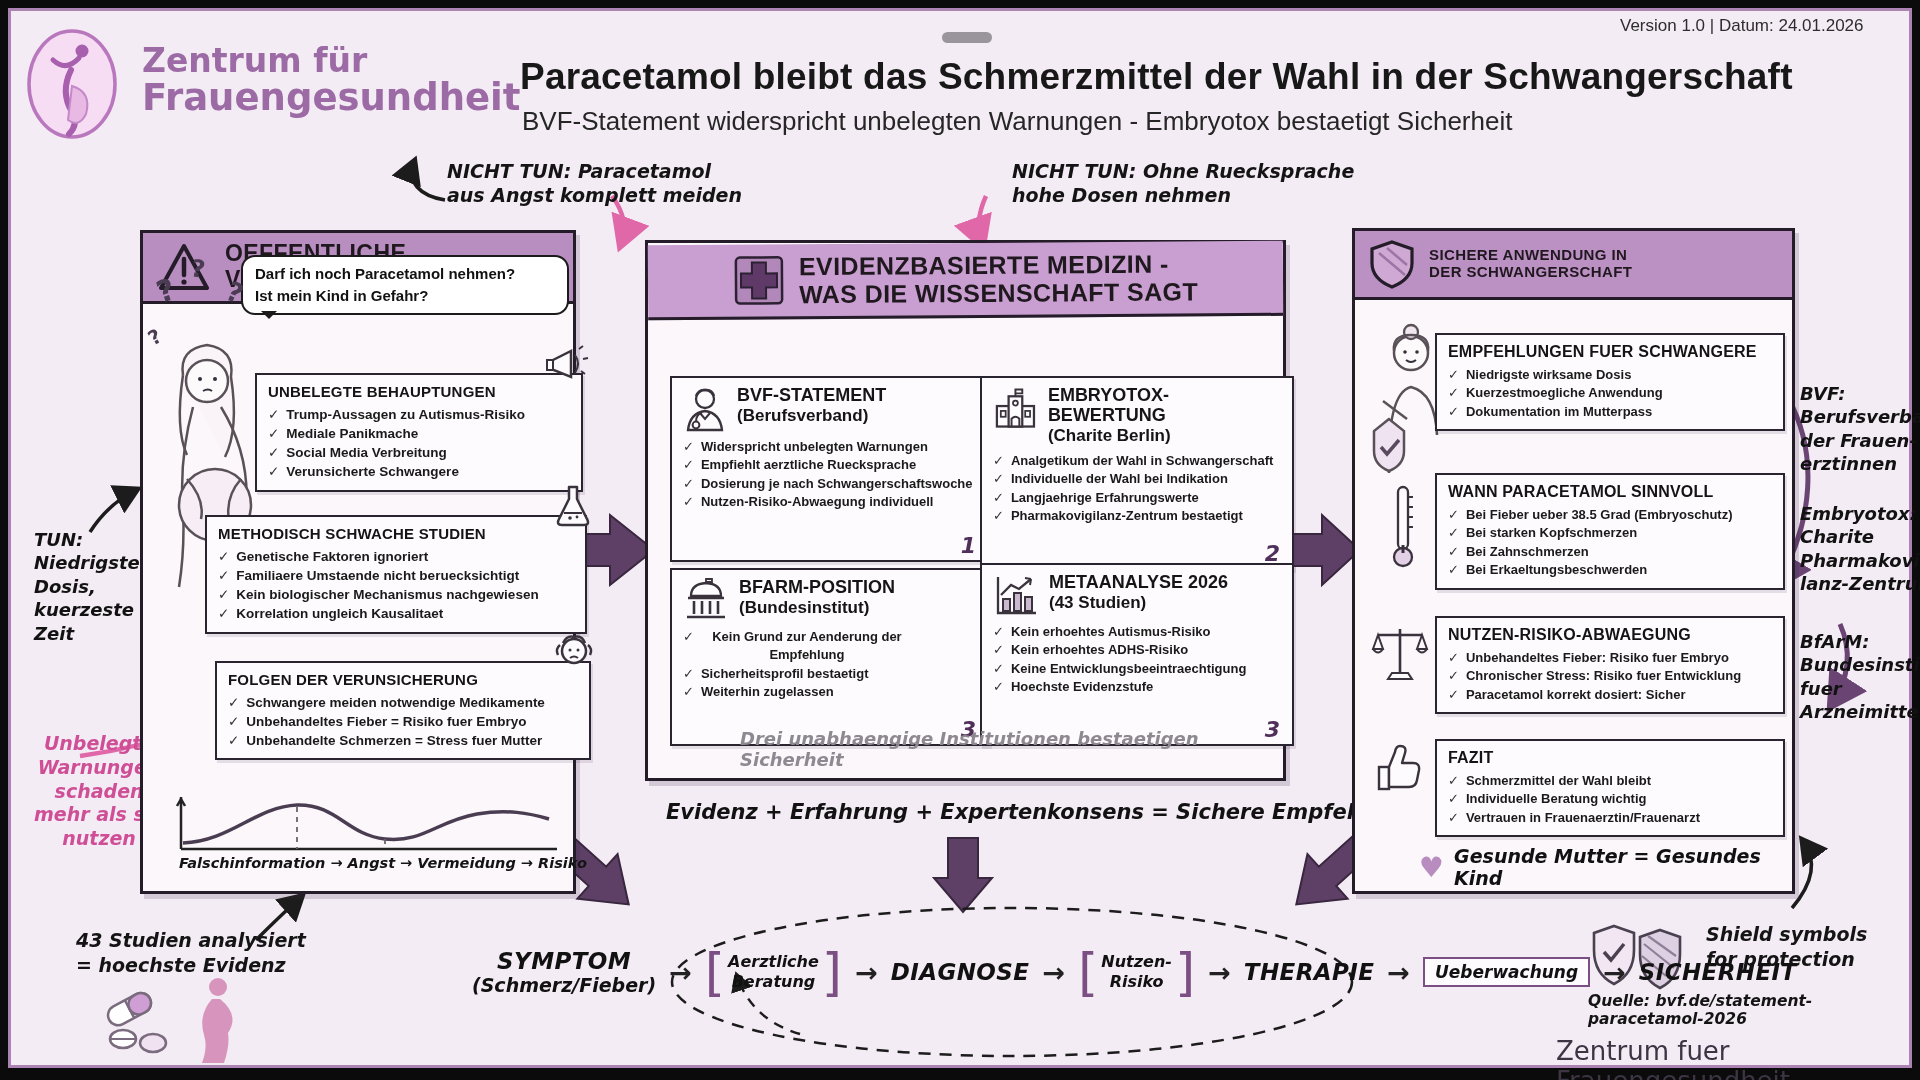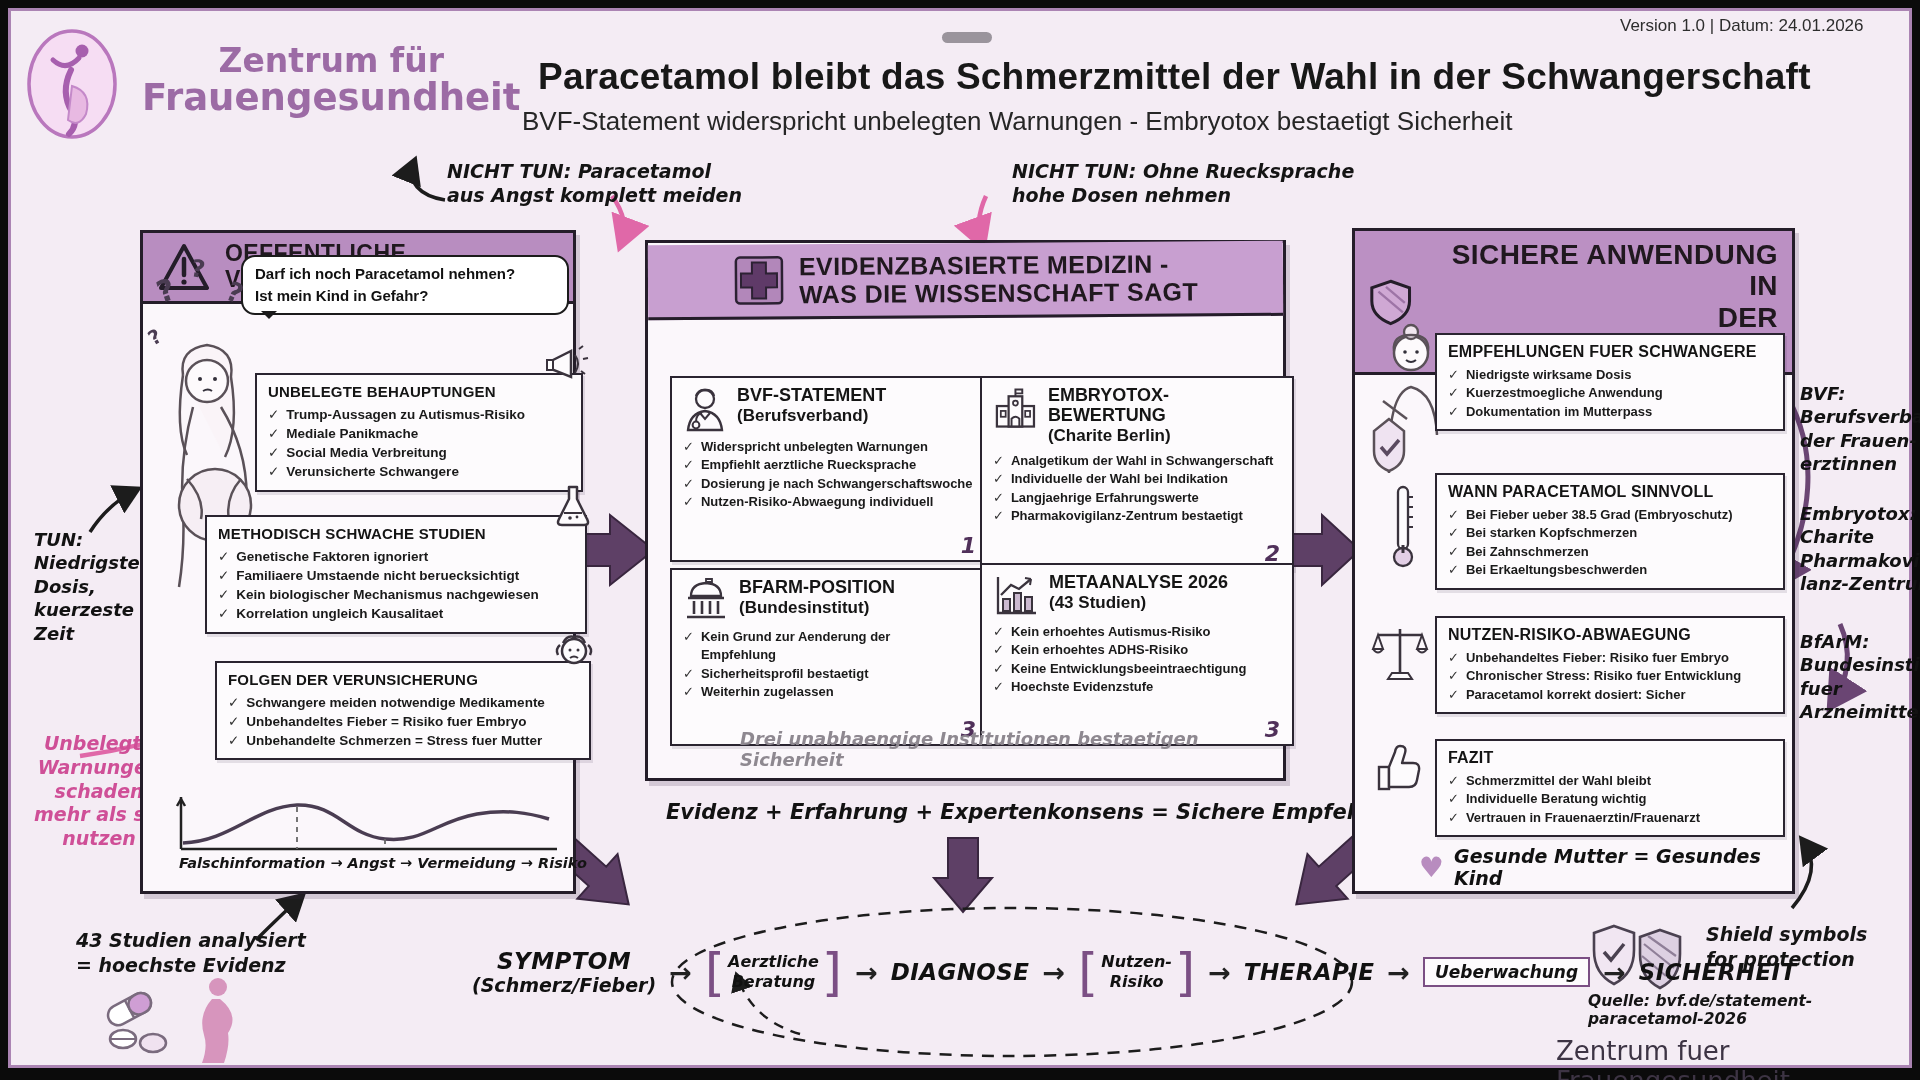--- a/index.html
+++ b/index.html
@@ -7,21 +7,21 @@
   .page{position:absolute;left:8px;top:8px;right:8px;bottom:12px;background:#f4ecf4;border:3px solid #ab84b3;}
   .abs{position:absolute;}
   .hw{font-style:italic;font-weight:bold;color:#141414;}
   .cond{font-family:"Liberation Sans",sans-serif;font-weight:bold;}
 
   
   .logo-text{line-height:1.05;font-weight:bold;color:#9c6ba5;}
   .logo-text .l1{font-size:33px;}
   .logo-text .l2{font-size:37px;}
   .top-dash{width:50px;height:11px;border-radius:6px;background:#9a949c;}
-  .title{font-size:37px;color:#181818;letter-spacing:.2px;margin-left:18px;}
+  .title{font-size:37px;color:#181818;letter-spacing:.2px;}
   .subtitle{font-size:26px;color:#262626;font-family:"Liberation Sans",sans-serif;}
   .version{font-size:17px;color:#2d2d2d;font-family:"Liberation Sans",sans-serif;}
 
   
   .panel{position:absolute;background:#fbf7fb;border:3px solid #241d29;box-shadow:4px 5px 0 rgba(60,40,70,.18);}
   .phead{display:flex;align-items:center;gap:14px;background:#b88dc0;border-bottom:3px solid #241d29;padding:8px 14px;color:#20181f;}
   .phead .t{font-size:23px;line-height:1.12;letter-spacing:.4px;}
   .sbox{position:absolute;background:#fdfbfd;border:2.5px solid #2a2430;padding:8px 11px;box-shadow:2px 3px 0 rgba(60,40,70,.12);}
   .sbox h4{margin:0 0 5px 0;font-size:15px;color:#141414;letter-spacing:.2px;font-family:"Liberation Sans",sans-serif;}
   .ci{display:flex;gap:7px;font-size:13.5px;font-weight:bold;color:#1a1a1a;line-height:1.42;font-family:"Liberation Sans",sans-serif;}
@@ -112,21 +112,21 @@
 
   <div class="abs" style="left:26px;top:28px;z-index:3;">
     <svg width="92" height="112" viewBox="0 0 92 112">
       <ellipse cx="46" cy="56" rx="43" ry="53" fill="#f6ddf3" stroke="#b977bd" stroke-width="3.5"></ellipse>
       <circle cx="56" cy="23" r="6.5" fill="#a75fae"></circle>
       <path d="M 27,32 Q 40,44 53,30" fill="none" stroke="#a75fae" stroke-width="5" stroke-linecap="round"></path>
       <path d="M 45,42 Q 34,64 46,84 Q 53,96 43,106" fill="none" stroke="#a75fae" stroke-width="6" stroke-linecap="round"></path>
       <path d="M 46,58 Q 66,64 60,86 Q 53,100 42,92 Z" fill="#e8b9e2" stroke="#c489c9" stroke-width="2"></path>
     </svg>
   </div>
-  <div class="abs logo-text" style="left:142px;top:44px;z-index:3;text-align:center;">
+  <div class="abs logo-text" style="left:142px;top:44px;z-index:3;">
     <div class="l1">Zentrum für</div>
     <div class="l2">Frauengesundheit</div>
   </div>
   <div class="abs top-dash" style="left:942px;top:32px;z-index:3;"></div>
   <div class="abs cond title" style="left:520px;top:56px;z-index:3;">Paracetamol bleibt das Schmerzmittel der Wahl in der Schwangerschaft</div>
   <div class="abs subtitle" style="left:522px;top:106px;z-index:3;">BVF-Statement widerspricht unbelegten Warnungen - Embryotox bestaetigt Sicherheit</div>
   <div class="abs version" style="left:1620px;top:16px;z-index:3;">Version 1.0 | Datum: 24.01.2026</div>
 
   <div class="abs hw" style="left:447px;top:160px;font-size:19px;line-height:1.25;z-index:3;">
     <div>NICHT TUN: Paracetamol</div>
@@ -327,21 +327,21 @@
           <line x1="19" y1="23" x2="19" y2="36" stroke="#3a333d" stroke-width="2.6"></line>
           <line x1="27" y1="23" x2="27" y2="36" stroke="#3a333d" stroke-width="2.6"></line>
           <line x1="35" y1="23" x2="35" y2="36" stroke="#3a333d" stroke-width="2.6"></line>
           <line x1="4" y1="39" x2="42" y2="39" stroke="#3a333d" stroke-width="2.3"></line>
         </svg>
         <div>
           <div class="bt cond">BFARM-POSITION</div>
           <div class="bs cond">(Bundesinstitut)</div>
         </div>
       </div>
-      <div class="ci" style="width:230px;">Kein Grund zur Aenderung der Empfehlung</div>
+      <div class="ci" style="width:230px;text-align:center;">Kein Grund zur Aenderung der Empfehlung</div>
       <div class="ci">Sicherheitsprofil bestaetigt</div>
       <div class="ci">Weiterhin zugelassen</div>
       <div class="boxnum">3</div>
     </div>
 
     <div class="sbox" style="left:332px;top:320px;width:288px;height:163px;">
       <div class="boxhead">
         <svg width="46" height="44" viewBox="0 0 46 44">
           <path d="M 5,4 v36 h38" fill="none" stroke="#3a333d" stroke-width="2.3"></path>
           <rect x="10" y="26" width="7" height="12" fill="#cbb9d0" stroke="#3a333d" stroke-width="2"></rect>
@@ -366,21 +366,21 @@
   </div>
 
   <div class="abs formula" style="left:666px;top:800px;z-index:3;">Evidenz + Erfahrung + Expertenkonsens = Sichere Empfehlung</div>
 
   <div class="panel right" style="left:1352px;top:228px;width:437px;height:660px;z-index:3;">
     <div class="phead" style="background:#bb90c3;">
       <svg width="46" height="50" viewBox="0 0 46 50">
         <path d="M 23,3 L 43,10 V 24 Q 43,40 23,48 Q 3,40 3,24 V 10 Z" fill="#cfa8d4" stroke="#241d29" stroke-width="3.2"></path>
         <path d="M 10,14 l 26,22 M 18,9 l 20,17" stroke="#9d74a6" stroke-width="2.5"></path>
       </svg>
-      <div class="t cond" style="font-size:28px;text-align:right;">
+      <div class="t cond" style="font-size:15px;">
         <div>SICHERE ANWENDUNG IN</div>
         <div>DER SCHWANGERSCHAFT</div>
       </div>
     </div>
 
     <svg class="abs" style="left:4px;top:92px;" width="100" height="160" viewBox="0 0 100 160">
       <circle cx="52" cy="30" r="17" fill="#fdfafc" stroke="#5a5158" stroke-width="2.5"></circle>
       <circle cx="52" cy="9" r="7" fill="#f1e7ef" stroke="#5a5158" stroke-width="2.3"></circle>
       <path d="M 35,28 q -2,-16 17,-16 q 19,0 17,16" fill="none" stroke="#5a5158" stroke-width="2.5"></path>
       <circle cx="46" cy="29" r="1.8" fill="#33303a"></circle>

